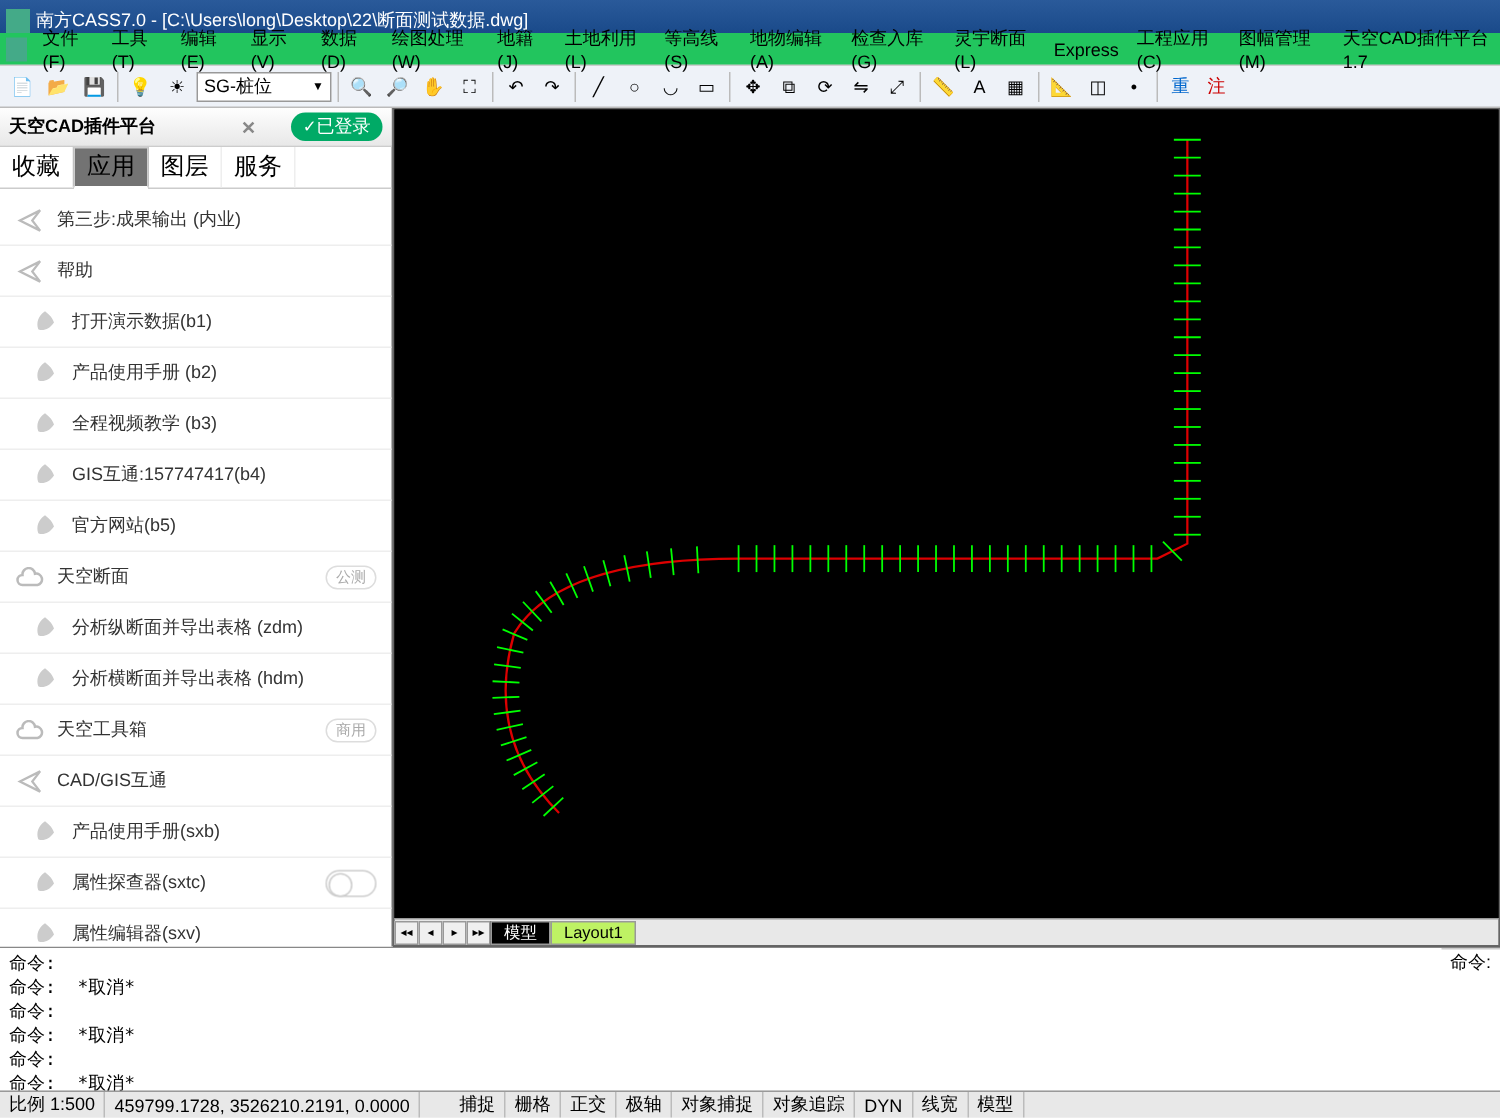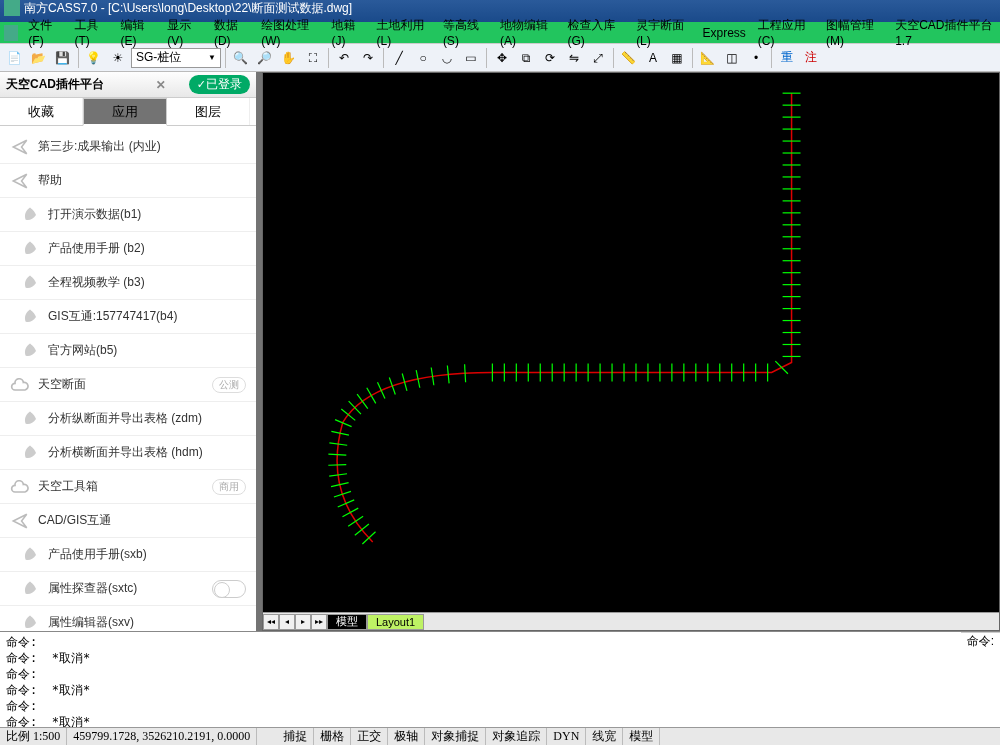--- a/index.html
+++ b/index.html
@@ -1,44 +1,44 @@
 <!DOCTYPE html>
 <html><head>
 <meta charset="utf-8">
 <style>
 * { margin:0; padding:0; box-sizing:border-box; font-family:"Microsoft YaHei",sans-serif; font-size:12px; }
 body { background:#f0f0f0; width:1000px; height:745px; overflow:hidden; position:relative; }
 
 
-.titlebar { background:linear-gradient(#2a5a9a,#1a4a8a); color:#fff; height:22px; display:flex; align-items:flex-start; padding:0 4px; }
+.titlebar { background:linear-gradient(#2a5a9a,#1a4a8a); color:#fff; height:22px; display:flex; align-items:flex-end; padding:0 4px; }
 .titlebar .app-icon { width:16px; height:16px; background:#4a8; margin-right:4px; }
 .titlebar .title { flex:1; font-size:12px; }
 
 
 .menubar { background:#22c55e; height:22px; display:flex; align-items:center; border-bottom:1px solid #ccc; }
 .menubar .mitem { padding:0 6px; height:100%; display:flex; align-items:center; cursor:default; font-size:12px; }
 .menubar .app-icon2 { width:16px; height:16px; background:#4a8; margin:0 4px; }
 
 
 .toolbar { background:#eef2f8; height:28px; display:flex; align-items:center; border-bottom:1px solid #bbb; padding:0 4px; gap:2px; }
 .tbtn { width:22px; height:22px; display:flex; align-items:center; justify-content:center; border:1px solid transparent; cursor:pointer; }
 .tsep { width:1px; height:20px; background:#bbb; margin:0 2px; }
 .combo { height:20px; border:1px solid #999; background:#fff; padding:0 4px; display:flex; align-items:center; min-width:90px; }
 .combo .arrow { margin-left:auto; font-size:8px; }
 
 
 .main { display:flex; height:calc(100% - 22px - 22px - 28px - 96px - 18px); }
 
 
-.sidebar { width:262px; background:#fff; border-right:6px solid #737373; display:flex; flex-direction:column; }
+.sidebar { width:262px; background:#fff; border-right:1px solid #737373; display:flex; flex-direction:column; }
 .sb-header { background:linear-gradient(#fefefe,#e8e8e8); height:26px; display:flex; align-items:center; padding:0 6px; border-bottom:1px solid #ccc; font-size:12px; font-weight:bold; }
 .sb-header .close { margin-left:auto; color:#888; cursor:pointer; }
 .sb-header .login { margin-left:23px; background:#0a6; color:#fff; border-radius:10px; padding:1px 8px; font-size:11px; font-weight:normal; }
 .sb-tabs { display:flex; height:28px; border-bottom:1px solid #ccc; }
-.sb-tab { flex:0 0 auto; padding:0 28px; display:flex; align-items:center; cursor:pointer; font-size:13px; border-right:1px solid #eee; }
+.sb-tab { flex:0 0 auto; padding:0 8px; display:flex; align-items:center; cursor:pointer; font-size:16px; border-right:1px solid #eee; }
 .sb-tab.active { background:#737373; border-bottom:2px solid #fff; margin-bottom:-1px; border-top:1px solid #ccc; border-left:1px solid #ccc; border-right:1px solid #ccc; }
 .sb-body { flex:1; overflow-y:auto; padding:4px 0; }
 .sb-item { display:flex; align-items:center; height:34px; padding:0 10px 0 20px; border-bottom:1px solid #eee; cursor:pointer; font-size:13px; }
 .sb-item.group { padding-left:10px; }
 .sb-item .ic { width:20px; height:20px; margin-right:8px; display:flex; align-items:center; justify-content:center; color:#999; }
 .sb-item .txt { flex:1; color:#333; }
 .sb-item .badge { font-size:10px; color:#aaa; border:1px solid #ddd; border-radius:8px; padding:0 6px; }
 .sb-item .toggle { width:34px; height:18px; border:1px solid #ccc; border-radius:9px; position:relative; }
 .sb-item .toggle::after { content:""; width:14px; height:14px; background:#fff; border:1px solid #ccc; border-radius:50%; position:absolute; top:1px; left:1px; }
 .nav-icon svg { width:18px; height:18px; }
@@ -54,21 +54,21 @@
 .model-tab { padding:0 8px; height:16px; border:1px solid #999; display:flex; align-items:center; font-size:11px; background:#bef264; cursor:pointer; }
 .model-tab.active { background:#000; color:#fff; }
 
 
 .cmd-area { height:96px; background:#fff; border-top:1px solid #888; display:flex; flex-direction:row; }
 .cmd-history { flex:1; padding:2px 6px; font-size:12px; line-height:16px; overflow:hidden; white-space:pre; font-family:SimSun,monospace; }
 .cmd-input { height:18px; border-top:1px solid #ccc; display:flex; align-items:center; padding:0 6px; font-size:12px; font-family:SimSun,monospace; }
 
 
 .statusbar { height:18px; background:#e8e8e8; border-top:1px solid #999; display:flex; align-items:center; font-size:11px; }
-.statusbar .cell { padding:0 6px; border-right:1px solid #bbb; height:100%; display:flex; align-items:center;font-family:Liberation Serif, serif; }
+.statusbar .cell { padding:0 6px; border-right:1px solid #bbb; height:100%; display:flex; align-items:center; }
 .statusbar .cell.btn { cursor:pointer; }
 
 
 .watermark { position:absolute; right:18px; bottom:40px; color:rgba(255,255,255,.25); font-size:22px; font-weight:bold; pointer-events:none; text-align:right; line-height:1.2; }
 .watermark .sub { font-size:11px; font-weight:normal; }
 </style>
 </head>
 <body>
 
 <div class="titlebar">

